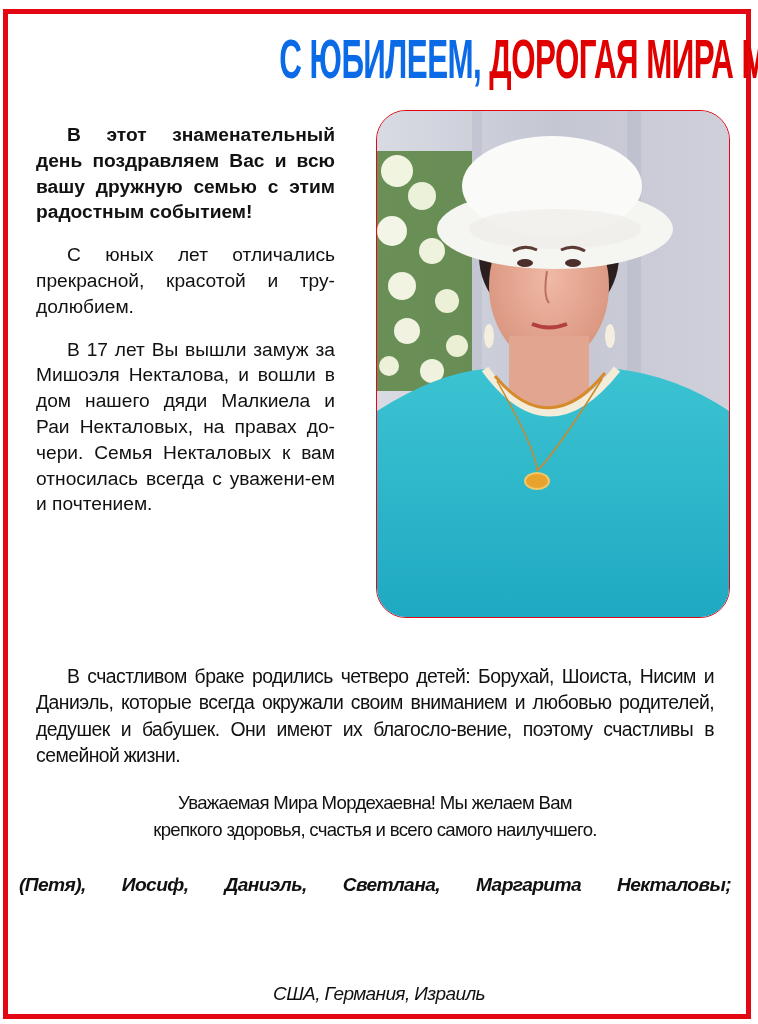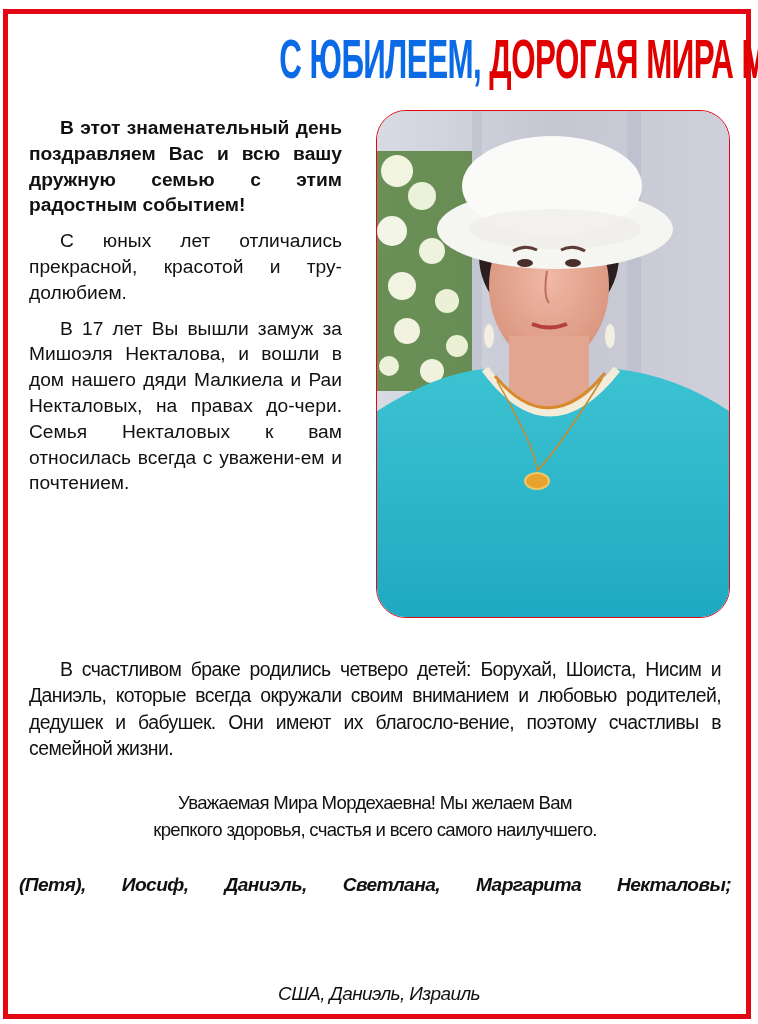--- a/index.html
+++ b/index.html
@@ -4,21 +4,21 @@
   <style>
     html, body { margin: 0; padding: 0; background: #ffffff; }
     body { width: 758px; height: 1024px; position: relative; overflow: hidden; font-family: "Liberation Sans", sans-serif; color: #111; }
     .frame { position: absolute; left: 3px; top: 9px; width: 738px; height: 1000px; border: 5px solid #e30613; }
     .title { position: absolute; left: 0; top: 28px; width: 758px; text-align: center; white-space: nowrap; }
     .title span { display: inline-block; font-family: "Liberation Sans", sans-serif; font-weight: bold; font-size: 54px; line-height: 60px; transform: scaleX(0.53); transform-origin: center; letter-spacing: -1px; }
     .title-wrap { display: inline-block; transform: scaleX(0.56); transform-origin: center top; white-space: nowrap; font-weight: bold; font-size: 56px; line-height: 62px; letter-spacing: -1px; }
     .t-blue { color: #0b6ae6; }
     .t-red { color: #e00000; }
     .left-col { position: absolute; left: 19px; top: 105px; width: 333px; }
-    .p { font-size: 19.2px; line-height: 25.8px; margin: 10px; text-align: justify; text-align-last: left; }
+    .p { font-size: 19.2px; line-height: 25.8px; margin: 17px; text-align: justify; text-align-last: left; }
     .p.indent { text-indent: 31px; }
     .p.bold { font-weight: bold; }
     .photo { position: absolute; left: 376px; top: 110px; width: 352px; height: 506px; border: 1.5px solid #e30613; border-radius: 30px; overflow: hidden; background: #c9cbd6; }
     .full { position: absolute; left: 19px; top: 646px; width: 712px; }
     .full .p { font-size: 19.4px; line-height: 26.4px; letter-spacing: -0.55px; word-spacing: -0.5px; }
     .wish { position: absolute; left: 19px; top: 789px; width: 712px; text-align: center; font-weight: normal; font-size: 18.6px; line-height: 27px; letter-spacing: -0.7px; }
     .signers { position: absolute; left: 19px; top: 872px; width: 712px; font-weight: bold; font-style: italic; font-size: 19.2px; line-height: 26.5px; letter-spacing: -0.6px; text-align: justify; text-align-last: justify; }
     .signers .l1 { text-indent: 31px; }
     .countries { position: absolute; left: 0; top: 983px; width: 758px; text-align: center; font-style: italic; font-size: 19px; letter-spacing: -0.6px; }
   </style>
@@ -113,13 +113,13 @@
 
 <div class="wish">
   <div>Уважаемая Мира Мордехаевна! Мы желаем Вам</div>
   <div>крепкого здоровья, счастья и всего самого наилучшего.</div>
 </div>
 
 <div class="signers">
   <div>(Петя), Иосиф, Даниэль, Светлана, Маргарита Некталовы;</div>
 </div>
 
-<div class="countries">США, Даниэль, Израиль</div>
+<div class="countries">США, Германия, Израиль</div>
 
 </body></html>

